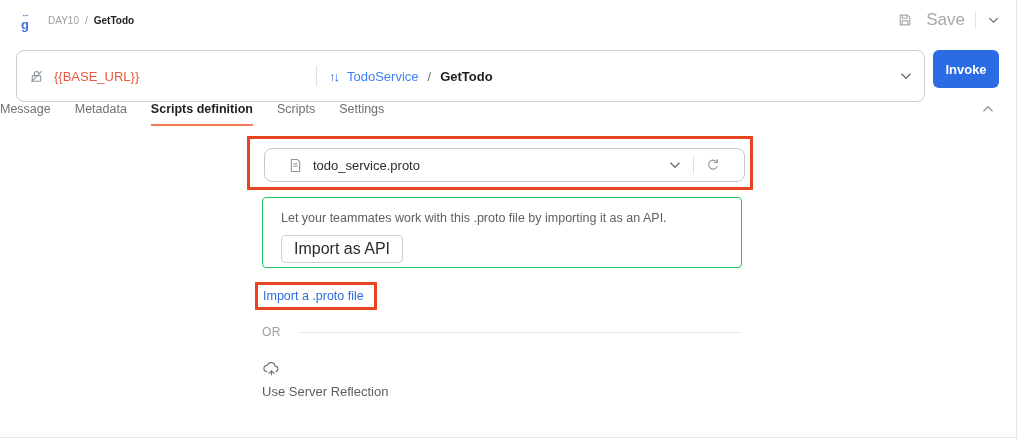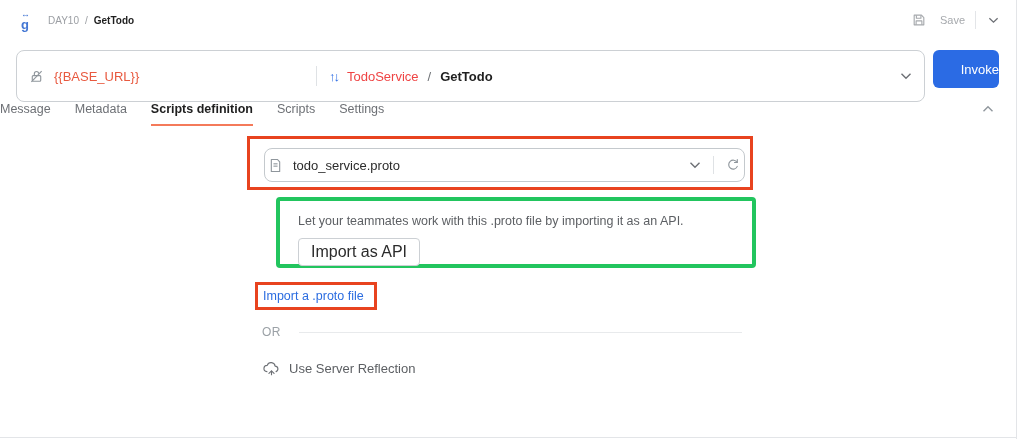--- a/index.html
+++ b/index.html
@@ -24,87 +24,87 @@
     display: flex; flex-direction: column; align-items: center;
     color: #4477d4; width: 18px; line-height: 1; margin-right: 14px;
   }
   .grpc-logo .arrows { font-size: 9px; letter-spacing: -1px; }
   .grpc-logo .glyph { font-size: 13px; font-weight: bold; margin-top: -1px; }
   .breadcrumb { display: flex; align-items: center; gap: 6px; font-size: 10px; }
   .crumb-parent { color: #9b9ea3; }
   .crumb-sep { color: #9b9ea3; }
   .crumb-current { color: #1f1f1f; font-weight: 600; }
   .header-right { margin-left: auto; display: flex; align-items: center; gap: 10px; }
-  .save-btn { display: flex; align-items: center; gap: 14px; color: #a6a9ad; font-size: 11px; cursor: default; }
+  .save-btn { display: flex; align-items: center; gap: 14px; color: #a6a9ad; font-size: 17px; cursor: default; }
   .header-vdiv { width: 1px; height: 18px; background: #e3e5e8; }
   .save-caret { color: #6d7075; display: flex; align-items: center; padding: 0 2px; }
   .share-btn {
     border: 1px solid #d4d7da; border-radius: 6px; background: #fff;
     padding: 5px 15px; font-size: 13px; color: #1f1f1f;
   }
 
   
   .url-bar {
     position: absolute; left: 16px; top: 50px; width: 909px; height: 52px;
     border: 1px solid #ccd0d4; border-radius: 8px; background: #fff;
     display: flex; align-items: center; padding: 0 12px;
   }
   .url-left { display: flex; align-items: center; gap: 10px; width: 287px; }
   .url-value { color: #e8593f; font-size: 13px; }
   .url-vdiv { width: 1px; height: 20px; background: #dfe2e5; margin-right: 12px; }
   .method-select { display: flex; align-items: center; gap: 9px; }
   .updown-glyph { color: #2b6be4; font-size: 13px; letter-spacing: -2px; }
-  .method-service { color: #ef4444; }
+  .method-service { color: #3b82f6; }
   .method-sep { color: #6d7075; }
   .method-name { color: #1f1f1f; font-weight: 600; }
   .url-caret { margin-left: auto; display: flex; align-items: center; }
   .invoke-btn {
     position: absolute; left: 933px; top: 50px; width: 66px; height: 38px;
     background: #2b6be4; color: #fff; border: none; border-radius: 6px;
-    font-size: 13px; font-weight: 400; font-family: inherit; text-align: right;
+    font-size: 13px; font-weight: 700; font-family: inherit;
   }
 
   
   .tabs-row { position: absolute; left: 0; top: 101px; width: 1017px; display: flex; gap: 24px; }
   .tab { font-size: 12.5px; color: #6d7075; line-height: 16px; padding-bottom: 7px; border-bottom: 2px solid transparent; cursor: pointer; }
   .tab.active { color: #1f1f1f; font-weight: 600; border-bottom-color: #f47a5a; }
   .collapse-btn { position: absolute; left: 982px; top: 105px; color: #8f969c; }
 
   
   .annotation { position: absolute; border: 3px solid #e8431f; }
   .anno-proto { left: 247px; top: 136px; width: 506px; height: 54px; }
   .anno-link  { left: 255px; top: 282px; width: 122px; height: 28px; }
 
   .proto-select {
     position: absolute; left: 264px; top: 148px; width: 481px; height: 34px;
     border: 1px solid #c4c9cd; border-radius: 8px; background: #fff;
-    display: flex; align-items: center; padding: 0 4px;
+    display: flex; align-items: center; padding: 0 24px;
   }
   .proto-name { margin-left: 11px; font-size: 13px; color: #2b2b2b; }
   .proto-right { margin-left: auto; display: flex; align-items: center; gap: 12px; }
   .proto-vdiv { width: 1px; height: 18px; background: #dfe2e5; }
 
   .teammates-card {
-    position: absolute; left: 276px; top: 197px; width: 480px; height: 71px;
-    border: 4px solid #22c55e; border-radius: 4px; background: #fff;
+    position: absolute; left: 262px; top: 197px; width: 480px; height: 71px;
+    border: 1px solid #22c55e; border-radius: 4px; background: #fff;
     padding: 13px 18px 0 18px;
   }
   .teammates-hint { font-size: 12.5px; color: #5c5f63; }
   .import-api-btn {
     margin-top: 10px; border: 1px solid #ccd0d4; border-radius: 4px; background: #fff;
     padding: 4px 12px; font-size: 16px; color: #2b2b2b; font-family: inherit;
   }
 
   .import-link { position: absolute; left: 263px; top: 289px; font-size: 12.5px; color: #2b6ce0; cursor: pointer; }
 
   .or-row { position: absolute; left: 262px; top: 325px; width: 480px; display: flex; align-items: center; }
   .or-label { color: #9ba1a6; font-size: 12px; letter-spacing: 0.3px; }
   .or-line { flex: 1; height: 1px; background: #e8eaec; margin-left: 18px; }
 
-  .reflection-row { position: absolute; left: 262px; top: 360px; display: flex; align-items: center; gap: 8px; cursor: pointer; }
+  .reflection-row { position: absolute; left: 262px; top: 360px; display: flex; gap: 8px; cursor: pointer; flex-direction: column; }
   .reflection-label { font-size: 13px; color: #5c5f63; }
 
   svg { display: block; }
 </style>
 </head>
 <body>
 
 <div class="header">
   <span class="grpc-logo">
     <span class="arrows">↔</span>

